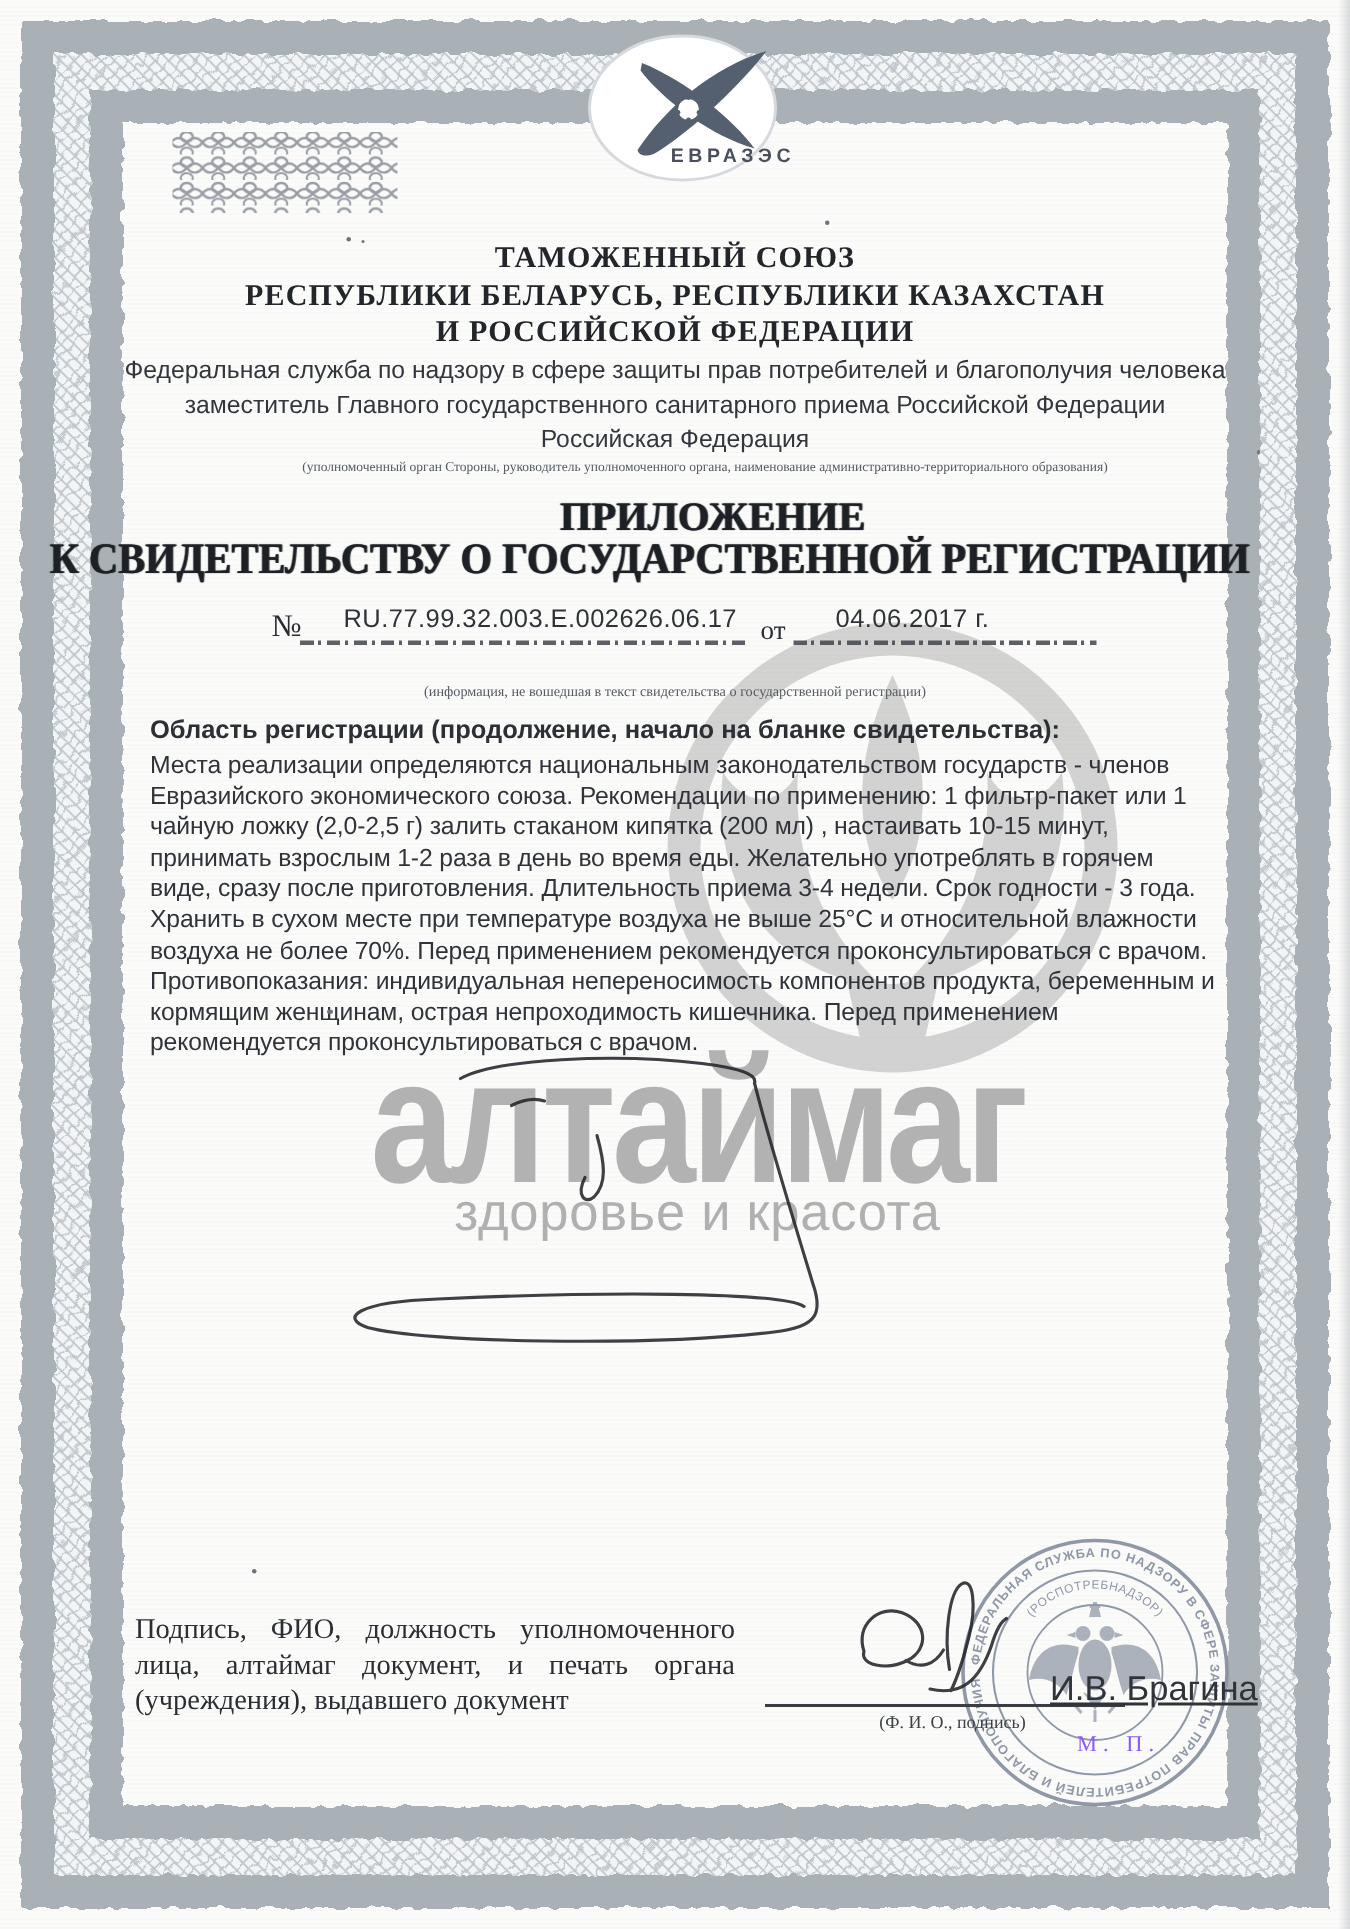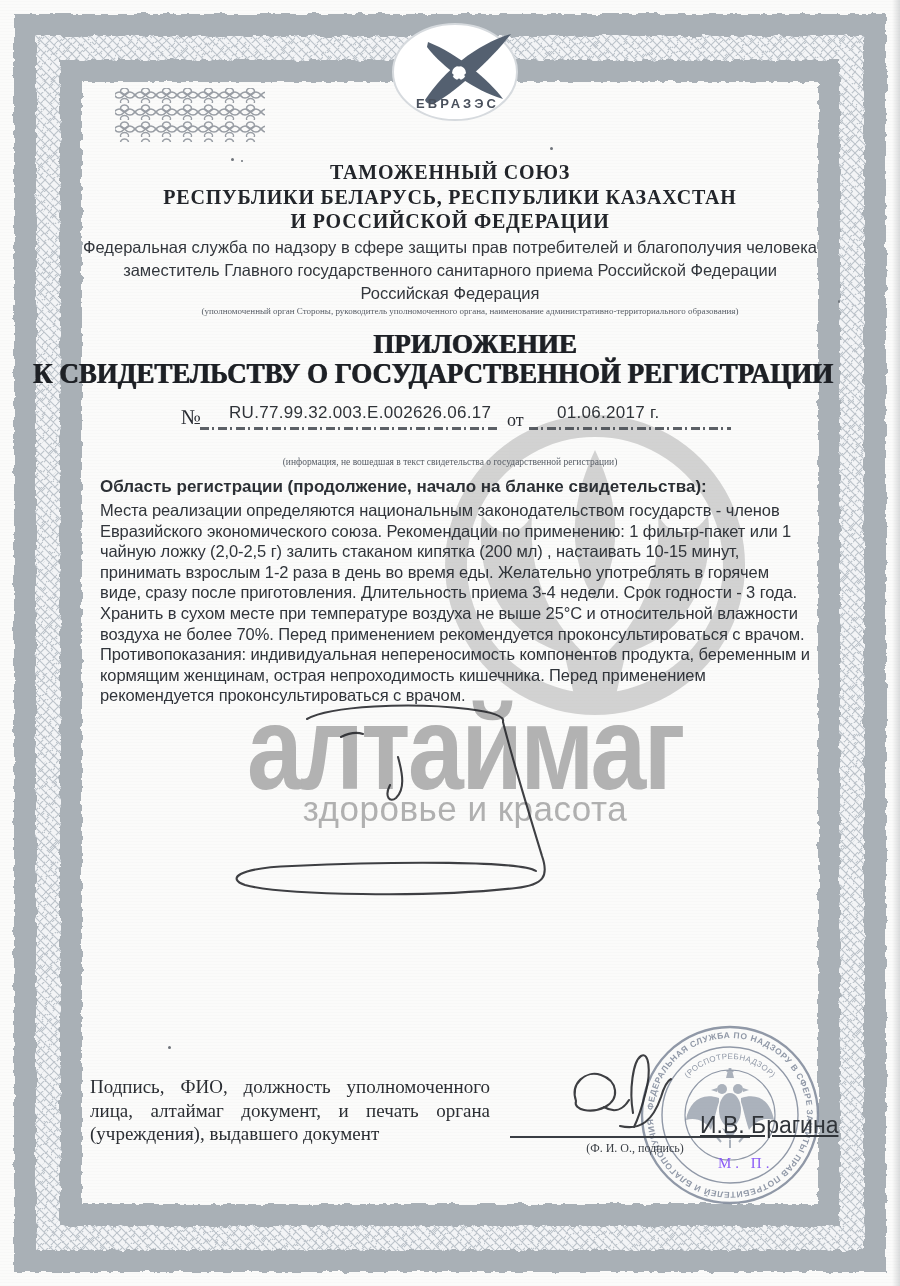--- a/index.html
+++ b/index.html
@@ -5,21 +5,21 @@
   html,body{margin:0;padding:0;background:#ffffff;}
   .page{position:relative;width:900px;height:1286px;background:#fbfbfa;overflow:hidden;
         font-family:"Liberation Sans",sans-serif;color:#2e3237;}
   .page::after{content:"";position:absolute;inset:0;pointer-events:none;
         background:repeating-linear-gradient(0deg,rgba(90,95,100,0.02) 0 1px,transparent 1px 3px);}
   .abs{position:absolute;}
   svg{display:block;}
   
   .frame{left:0;top:0;z-index:1;}
   .emblem-wrap{left:385px;top:18px;width:145px;height:110px;z-index:3;}
-  .emblem-label{position:absolute;left:0;top:78px;width:100%;text-align:center;
+  .emblem-label{position:absolute;left:0;top:78px;width:100%;text-align:right;
         font-weight:bold;font-size:13px;letter-spacing:3px;color:#49505c;}
   
   .hdr-serif{left:0;width:900px;text-align:center;font-family:"Liberation Serif",serif;
         font-weight:bold;color:#22252a;letter-spacing:0.8px;z-index:2;}
   .hdr-sans{left:0;width:900px;text-align:center;font-size:16.5px;color:#33373d;z-index:2;}
   .tiny-note{font-family:"Liberation Serif",serif;font-size:9px;color:#555b64;
         text-align:center;z-index:2;filter:blur(0.2px);}
   
   .title-line{font-family:"Liberation Serif",serif;font-weight:bold;color:#1d2025;
         white-space:nowrap;z-index:2;
@@ -113,21 +113,21 @@
   <div class="abs hdr-sans" style="top:284px;">Российская Федерация</div>
   <div class="abs tiny-note" style="left:150px;top:306px;width:640px;">(уполномоченный орган Стороны, руководитель уполномоченного органа, наименование административно-территориального образования)</div>
 
   <div class="abs title-line" style="top:329px;left:50%;transform:translateX(-50%);margin-left:25px;font-size:27px;">ПРИЛОЖЕНИЕ</div>
   <div class="abs title-line" style="top:357px;left:50%;transform:translateX(-50%) scaleX(0.93);margin-left:-17px;font-size:29px;">К СВИДЕТЕЛЬСТВУ О ГОСУДАРСТВЕННОЙ РЕГИСТРАЦИИ</div>
 
   <div class="abs num-serif" style="left:181px;top:405px;font-size:21px;">№</div>
   <div class="abs num-val" style="left:229px;top:403px;">RU.77.99.32.003.E.002626.06.17</div>
   <div class="abs dash-line" style="left:200px;top:427px;width:300px;"></div>
   <div class="abs num-serif" style="left:507px;top:410px;font-size:18px;">от</div>
-  <div class="abs num-val" style="left:557px;top:403px;">01.06.2017 г.</div>
+  <div class="abs num-val" style="left:557px;top:403px;">04.06.2017 г.</div>
   <div class="abs dash-line" style="left:529px;top:427px;width:202px;"></div>
   <div class="abs tiny-note" style="left:260px;top:457px;width:380px;font-size:9.5px;">(информация, не вошедшая в текст свидетельства о государственной регистрации)</div>
 
   <svg class="abs wm-svg" width="360" height="330" viewBox="0 0 360 330">
     <g fill="#9c9c9c" opacity="0.42">
       <path fill-rule="evenodd" d="M175,20 a150,150 0 1,0 0.1,0 Z M175,42 a128,128 0 1,1 -0.1,0 Z"></path>
       <path d="M175,55 C148,112 148,165 175,205 C202,165 202,112 175,55 Z"></path>
       <path d="M62,120 C52,205 105,258 168,262 C130,228 108,178 112,120 C98,145 76,142 62,120 Z"></path>
       <path d="M288,120 C298,205 245,258 182,262 C220,228 242,178 238,120 C252,145 274,142 288,120 Z"></path>
       <path d="M140,240 C155,268 195,268 210,240 L196,300 L154,300 Z"></path>

